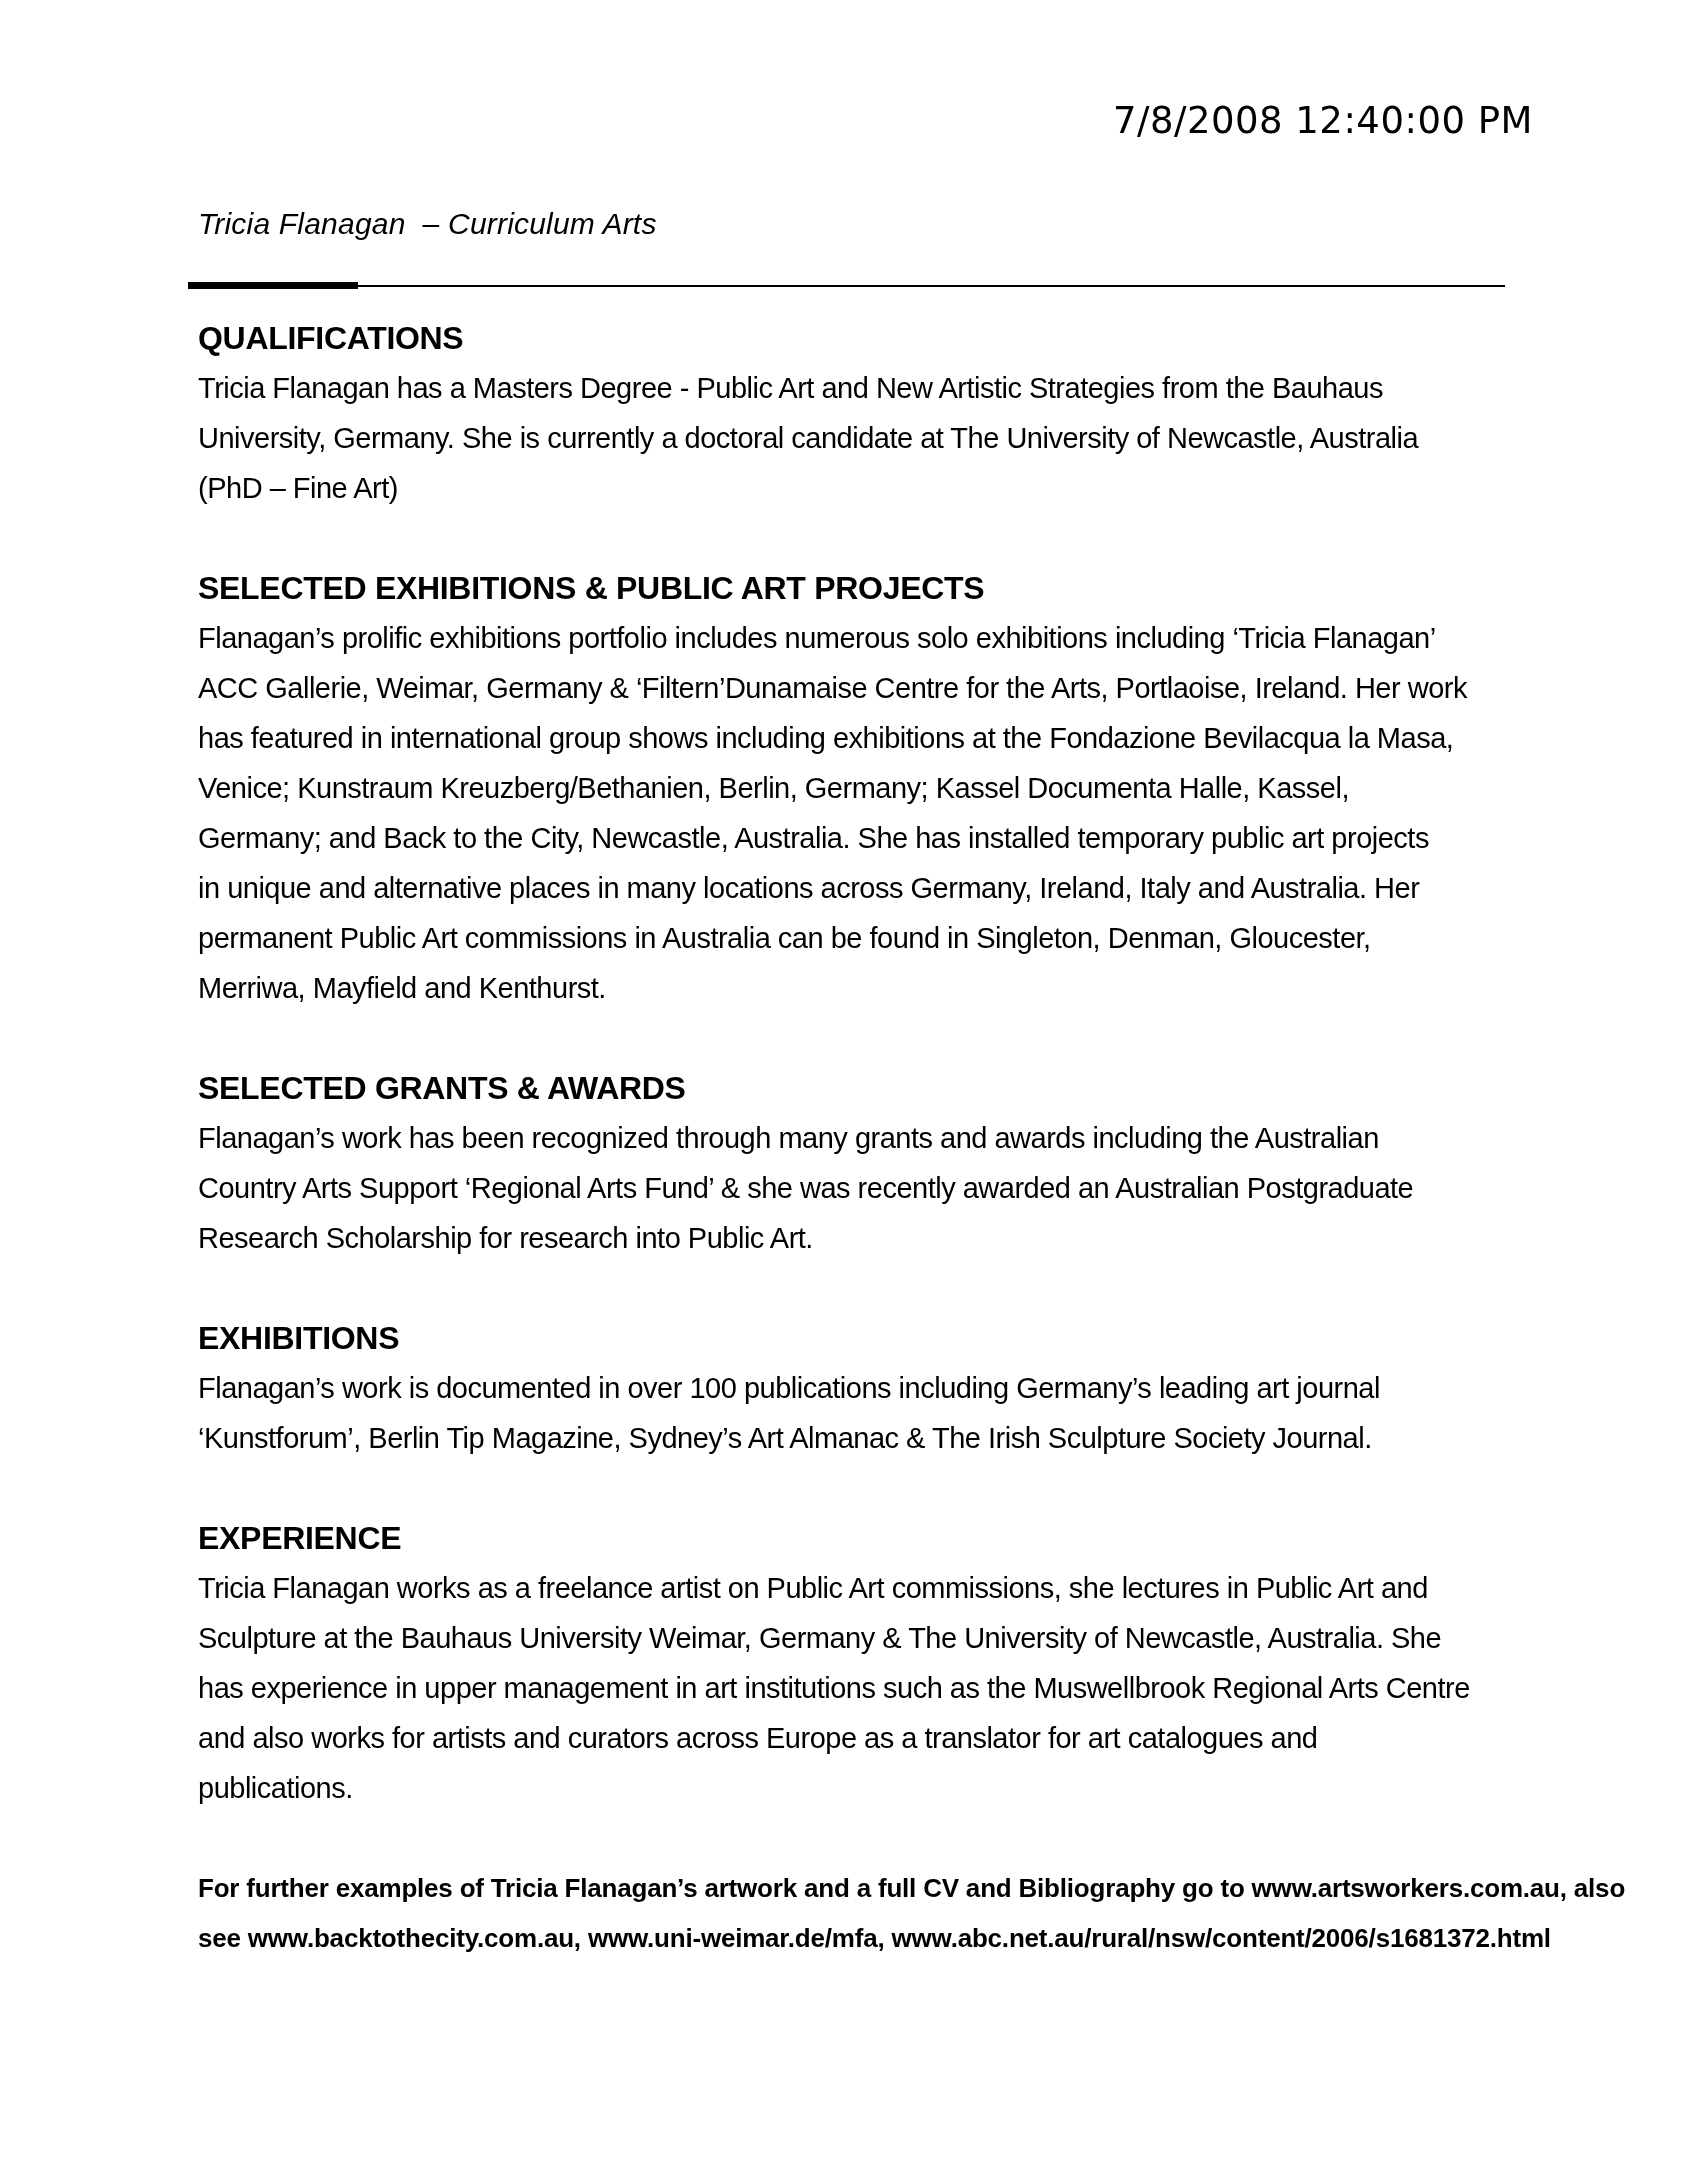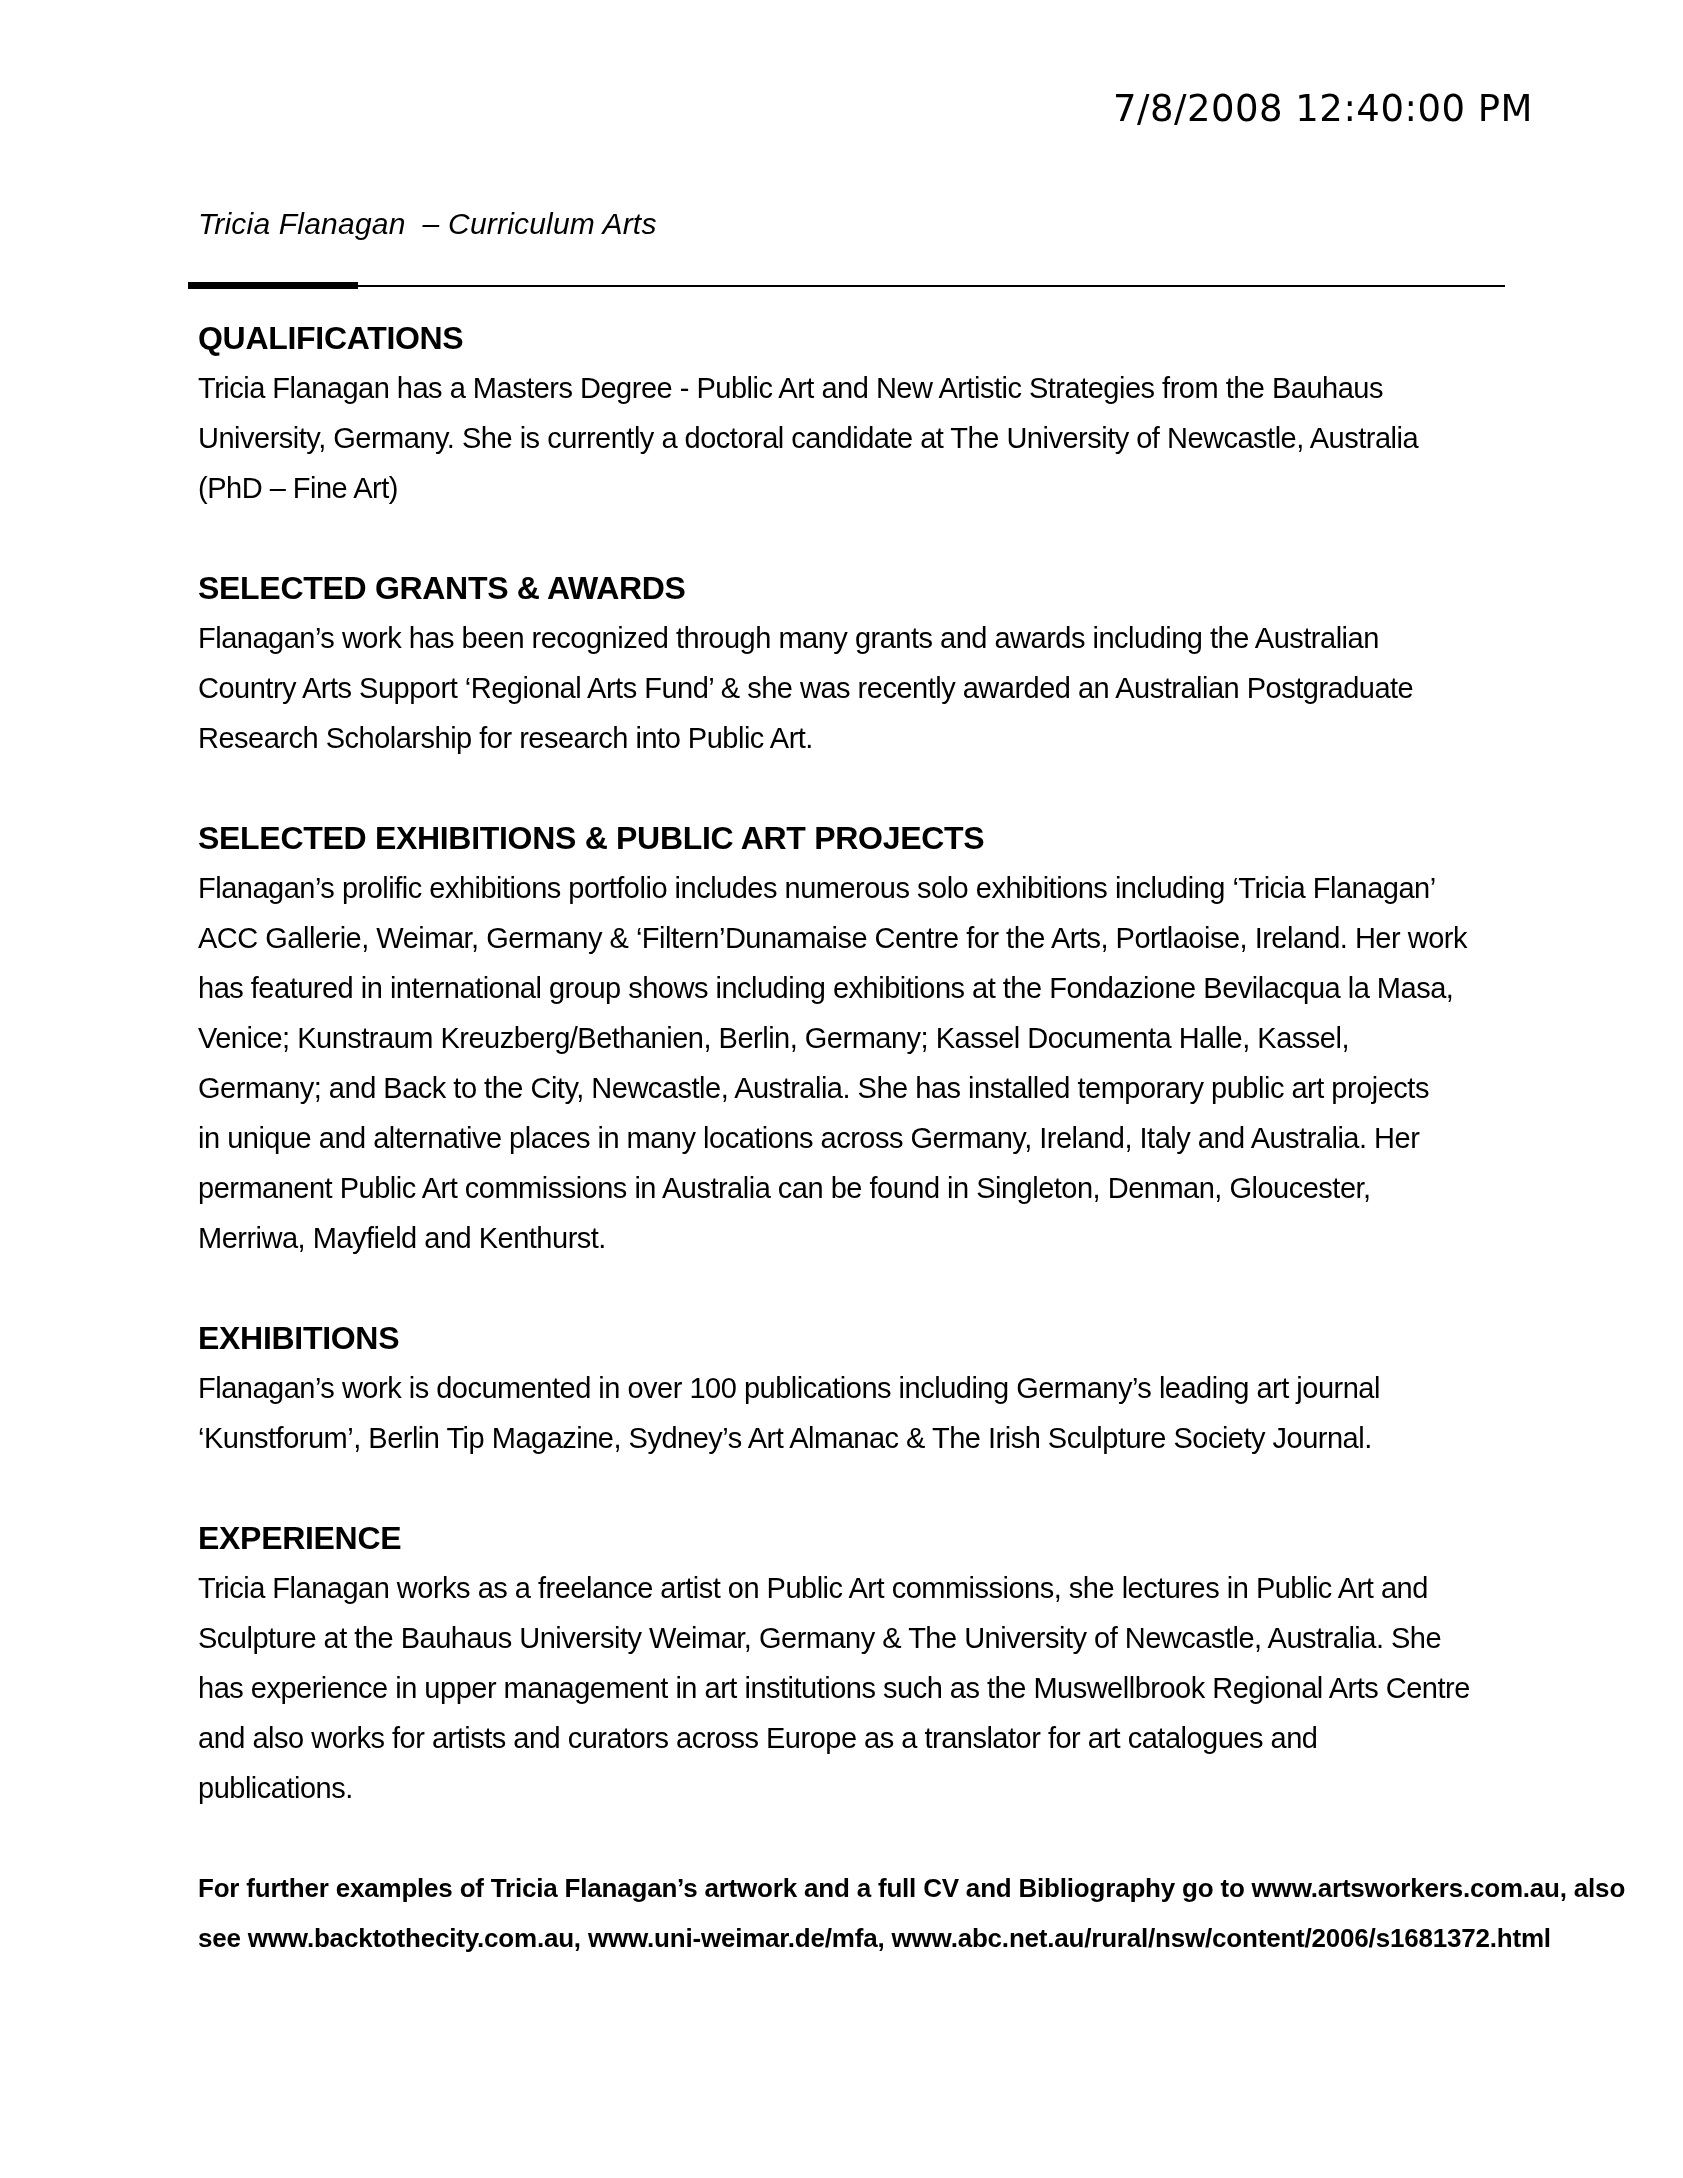--- a/index.html
+++ b/index.html
@@ -8,21 +8,21 @@
     height: 2178px;
     background: #ffffff;
     color: #000000;
     position: relative;
     overflow: hidden;
     font-family: "Liberation Sans", sans-serif;
   }
   .page { position: absolute; inset: 0; }
   .timestamp {
     position: absolute;
-    top: 88px;
+    top: 100px;
     right: 150px;
     font-size: 37px;
     line-height: 42px;
     letter-spacing: 0.5px;
     font-family: "DejaVu Sans", sans-serif;
     white-space: pre;
   }
   .content {
     position: absolute;
     left: 198px;
@@ -102,36 +102,36 @@
     </div>
 
     <section class="cv-section">
       <h2>QUALIFICATIONS</h2>
       <p>Tricia Flanagan has a Masters Degree - Public Art and New Artistic Strategies from the Bauhaus
 University, Germany. She is currently a doctoral candidate at The University of Newcastle, Australia
 (PhD – Fine Art)</p>
     </section>
 
     <section class="cv-section">
-      <h2>SELECTED GRANTS &amp; AWARDS</h2>
-      <p>Flanagan’s work has been recognized through many grants and awards including the Australian
-Country Arts Support ‘Regional Arts Fund’ &amp; she was recently awarded an Australian Postgraduate
-Research Scholarship for research into Public Art.</p>
-    </section>
-
-    <section class="cv-section">
       <h2>SELECTED EXHIBITIONS &amp; PUBLIC ART PROJECTS</h2>
       <p>Flanagan’s prolific exhibitions portfolio includes numerous solo exhibitions including ‘Tricia Flanagan’
 ACC Gallerie, Weimar, Germany &amp; ‘Filtern’Dunamaise Centre for the Arts, Portlaoise, Ireland. Her work
 has featured in international group shows including exhibitions at the Fondazione Bevilacqua la Masa,
 Venice; Kunstraum Kreuzberg/Bethanien, Berlin, Germany; Kassel Documenta Halle, Kassel,
 Germany; and Back to the City, Newcastle, Australia. She has installed temporary public art projects
 in unique and alternative places in many locations across Germany, Ireland, Italy and Australia. Her
 permanent Public Art commissions in Australia can be found in Singleton, Denman, Gloucester,
 Merriwa, Mayfield and Kenthurst.</p>
+    </section>
+
+    <section class="cv-section">
+      <h2>SELECTED GRANTS &amp; AWARDS</h2>
+      <p>Flanagan’s work has been recognized through many grants and awards including the Australian
+Country Arts Support ‘Regional Arts Fund’ &amp; she was recently awarded an Australian Postgraduate
+Research Scholarship for research into Public Art.</p>
     </section>
 
     <section class="cv-section">
       <h2>EXHIBITIONS</h2>
       <p>Flanagan’s work is documented in over 100 publications including Germany’s leading art journal
 ‘Kunstforum’, Berlin Tip Magazine, Sydney’s Art Almanac &amp; The Irish Sculpture Society Journal.</p>
     </section>
 
     <section class="cv-section">
       <h2>EXPERIENCE</h2>

